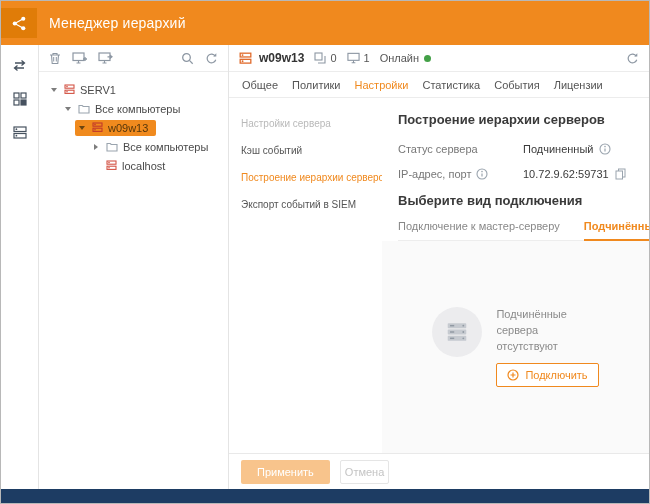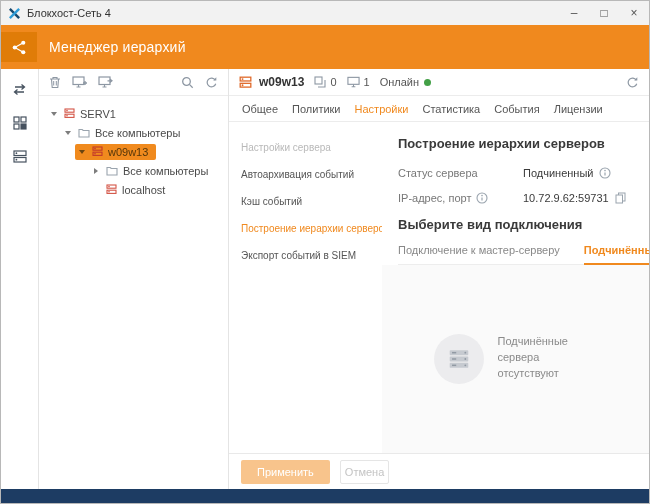--- a/index.html
+++ b/index.html
@@ -83,34 +83,20 @@
 
   .taskbar { height:14px; background:#1d3c63; flex:0 0 auto; }
 
   svg { display:block; }
 </style>
 </head>
 <body>
 
 <div class="window">
 
-  <div class="titlebar">
-    <span class="app-logo">
-      <svg width="13" height="13" viewBox="0 0 14 14">
-          <path d="M2 2l10 10" stroke="#16486e" stroke-width="2.6"></path>
-          <path d="M12 2L2 12" stroke="#2e9bd6" stroke-width="2.6"></path>
-        </svg>
-    </span>
-    <span class="title-text">Блокхост-Сеть 4</span>
-    <div class="win-controls">
-      <span class="win-btn">–</span>
-      <span class="win-btn">□</span>
-      <span class="win-btn">×</span>
-    </div>
-  </div>
 
   <div class="app-header">
     <div class="header-logo">
       <svg width="17" height="17" viewBox="0 0 18 18">
           <circle cx="4" cy="9" r="2.2" fill="#fff"></circle>
           <circle cx="13" cy="4" r="2.2" fill="#fff"></circle>
           <circle cx="13" cy="14" r="2.2" fill="#fff"></circle>
           <path d="M4 9L13 4M4 9l9 5" stroke="#fff" stroke-width="1.4"></path>
         </svg>
     </div>
@@ -311,21 +297,20 @@
         <span class="main-tab">Политики</span>
         <span class="main-tab active">Настройки</span>
         <span class="main-tab">Статистика</span>
         <span class="main-tab">События</span>
         <span class="main-tab">Лицензии</span>
       </div>
 
       <div class="settings-body">
         <div class="settings-nav">
           <div class="nav-item muted">Настройки сервера</div>
-          <div class="nav-item">Автоархивация событий</div>
           <div class="nav-item">Кэш событий</div>
           <div class="nav-item active">Построение иерархии серверов</div>
           <div class="nav-item">Экспорт событий в SIEM</div>
         </div>
 
         <div class="settings-content">
           <div class="content-top">
             <div class="content-title">Построение иерархии серверов</div>
 
             <div class="field-row">
@@ -384,20 +369,29 @@
                   <rect x="6.5" y="4.4" width="4.5" height="1.6" fill="#9199a3"></rect>
                   <rect x="6.5" y="11.2" width="4.5" height="1.6" fill="#9199a3"></rect>
                   <rect x="6.5" y="18" width="4.5" height="1.6" fill="#9199a3"></rect>
                   <circle cx="20.8" cy="5.2" r="1" fill="#9199a3"></circle>
                   <circle cx="20.8" cy="12" r="1" fill="#9199a3"></circle>
                   <circle cx="20.8" cy="18.8" r="1" fill="#9199a3"></circle>
                 </svg>
               </div>
               <div class="empty-right">
                 <div class="empty-text">Подчинённые сервера отсутствуют</div>
+                <button class="connect-btn">
+                  <span>
+                    <svg width="12" height="12" viewBox="0 0 12 12">
+                        <circle cx="6" cy="6" r="5" fill="none" stroke="#f0891e" stroke-width="1.2"></circle>
+                        <path d="M6 3.5v5M3.5 6h5" stroke="#f0891e" stroke-width="1.2"></path>
+                      </svg>
+                  </span>
+                  <span>Подключить</span>
+                </button>
               </div>
             </div>
           </div>
         </div>
       </div>
 
       <div class="footer">
         <button class="btn-apply" disabled="">Применить</button>
         <button class="btn-cancel" disabled="">Отмена</button>
       </div>

